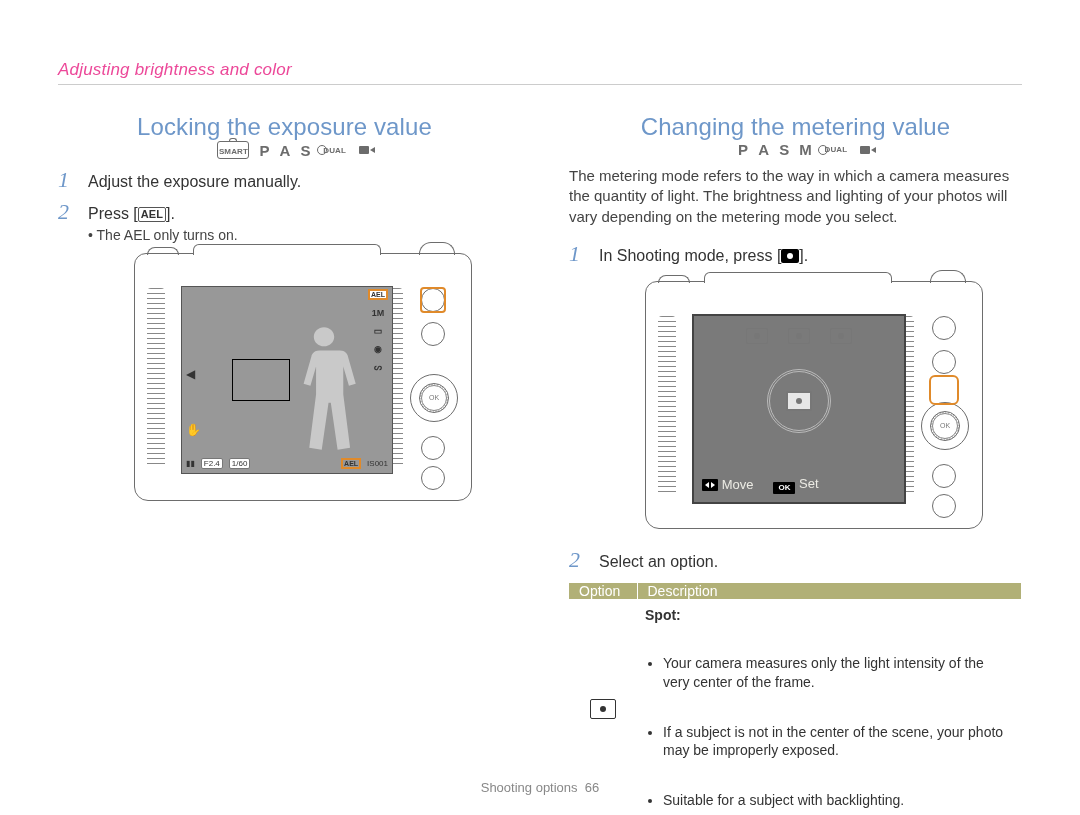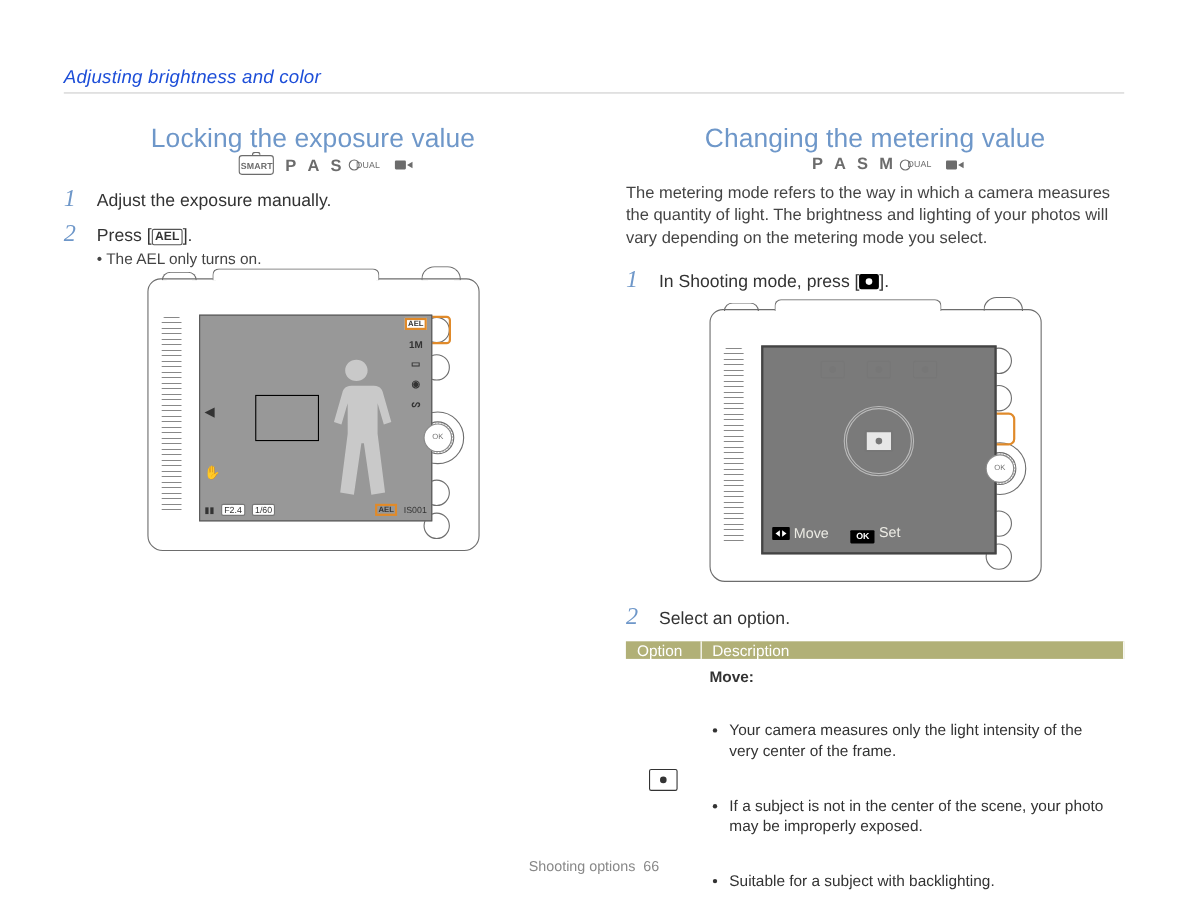--- a/index.html
+++ b/index.html
@@ -13,21 +13,21 @@
     position: relative;
   }
   .page {
     width: 1080px;
     height: 815px;
     position: relative;
     padding: 60px 58px 0 58px;
     box-sizing: border-box;
   }
   .breadcrumb {
-    color: #1d4ed8;
+    color: #ec4899;
     font-size: 17px;
     font-style: italic;
     font-family: Arial, sans-serif;
     letter-spacing: 0.2px;
     margin-bottom: 4px;
   }
   .hr {
     border: none;
     border-top: 1px solid #ccc;
     margin: 3px 0 28px 0;
@@ -154,21 +154,21 @@
     text-align:center;
     line-height:12px;
     border-radius:1px;
     vertical-align:-2px;
     font-weight:700;
   }
 
   
   .camera-wrap {
     margin: 10px 0 0 76px;
-    width: 302px;
+    width: 338px;
     height: 248px;
     position: relative;
   }
   .camera {
     position:absolute;
     inset:0;
     border:1.5px solid #6d6d6d;
     border-radius: 12px 12px 14px 14px;
     background:#fff;
   }
@@ -362,21 +362,21 @@
     display:inline-flex;align-items:center;justify-content:center;
     position:relative;
     padding-top:2px;
   }
   .smart-ico::before{
     content:""; position:absolute; left:50%; top:-4px; transform:translateX(-50%);
     width:6px;height:3px; border:1.2px solid #6c6c6c; border-bottom:none; border-radius:3px 3px 0 0;
   }
   .dual-ico{
     width:28px;height:14px;
-    font-size:8px;font-weight:400;color:#6c6c6c;
+    font-size:8px;font-weight:700;color:#6c6c6c;
     display:inline-flex;align-items:center;justify-content:center;
     position:relative;
   }
   .dual-ico::before{
     content:""; position:absolute; left:-4px; top:2px;
     width:8px;height:8px;border:1.2px solid #6c6c6c;border-radius:50%;
   }
   .movie-ico{width:16px;height:12px;display:inline-block;position:relative;}
   .movie-ico::before{content:"";position:absolute;left:0;top:2px;width:10px;height:8px;background:#6c6c6c;border-radius:1px;}
   .movie-ico::after{content:"";position:absolute;right:0;top:3px;width:0;height:0;border-top:3px solid transparent;border-bottom:3px solid transparent;border-right:5px solid #6c6c6c;}
@@ -528,21 +528,21 @@
             <th>Option</th>
             <th>Description</th>
           </tr>
         </thead>
         <tbody>
           <tr>
             <td class="icon-cell">
               <span class="spot-icon"></span>
             </td>
             <td>
-              <b>Move:</b>
+              <b>Spot:</b>
               <ul class="desc-ul">
                 <li>Your camera measures only the light intensity of the very center of the frame.</li>
                 <li>If a subject is not in the center of the scene, your photo may be improperly exposed.</li>
                 <li>Suitable for a subject with backlighting.</li>
               </ul>
             </td>
           </tr>
         </tbody>
       </table>
 

